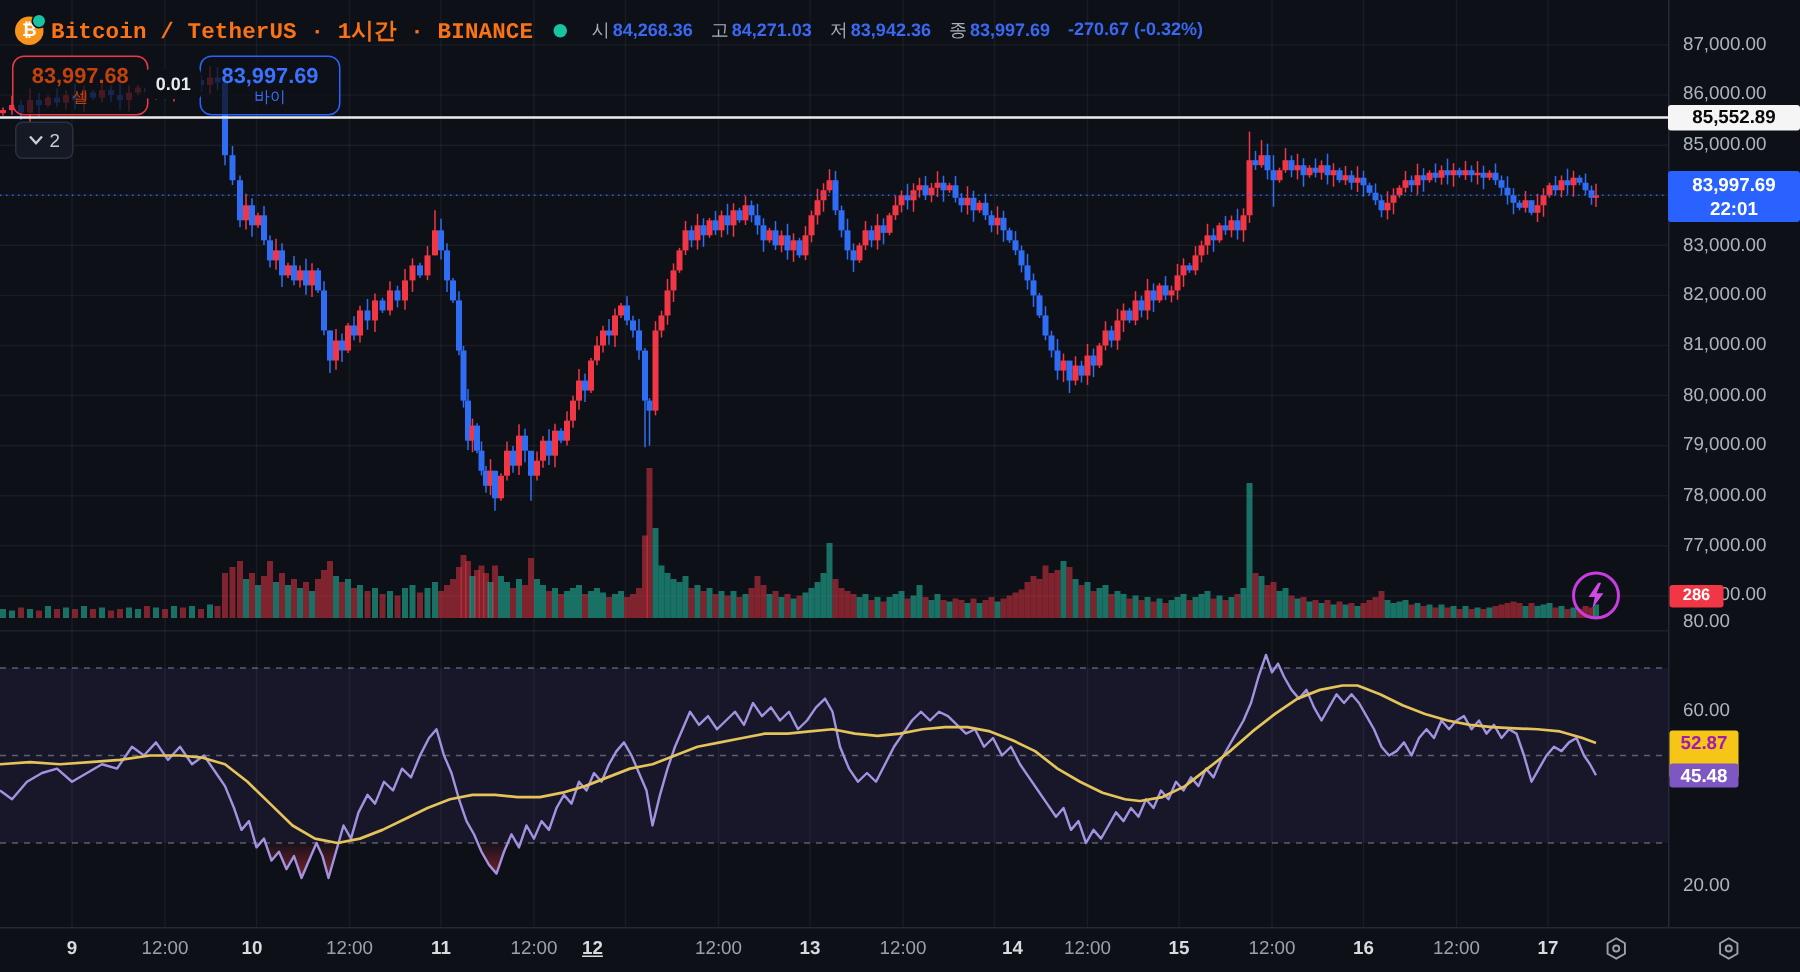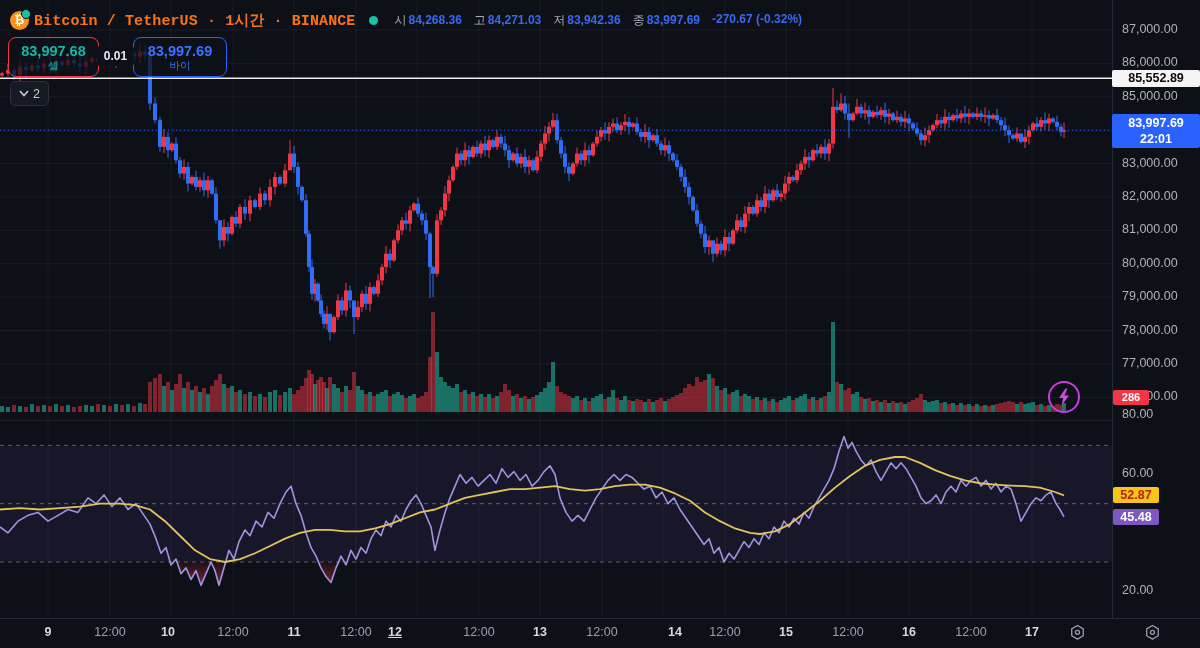--- a/index.html
+++ b/index.html
@@ -10,42 +10,42 @@
   .v-sep{position:absolute;left:1112px;top:0;width:1px;height:618px;background:#242938;}
   .h-sep{position:absolute;left:0;top:618px;width:1200px;height:1px;background:#242938;}
   .pane-sep{position:absolute;left:0;top:420px;width:1112px;height:1px;background:rgba(255,255,255,0.07);}
   
   #price-axis{position:absolute;left:1113px;top:0;width:87px;height:618px;cursor:ns-resize;}
   .ptick{position:absolute;left:9px;font-size:12.5px;color:#aeb2bb;white-space:nowrap;}
   .badge{position:absolute;font-size:12.5px;white-space:nowrap;text-align:center;border-radius:2px;}
   #badge-line{left:1112px;width:88px;top:70px;height:17px;line-height:17px;background:#f5f5f5;color:#0a0a0a;font-weight:bold;}
   #badge-last{left:1112px;width:88px;top:114px;height:33px;background:#2962ff;color:#fff;line-height:16px;font-weight:bold;padding-top:1px;}
   #badge-vol{left:1113px;width:36px;top:390px;height:15px;line-height:15px;background:#f23645;color:#fff;font-size:11px;font-weight:bold;}
-  #badge-ma{left:1113px;width:46px;top:487px;height:16px;line-height:16px;background:#f5c518;color:#b91c1c;font-weight:bold;}
+  #badge-ma{left:1113px;width:46px;top:487px;height:32px;line-height:16px;background:#f5c518;color:#a21caf;font-weight:bold;}
   #badge-rsi{left:1113px;width:46px;top:509px;height:16px;line-height:16px;background:#7e57c2;color:#fff;font-weight:bold;}
   
   #time-axis{position:absolute;left:0;top:619px;width:1200px;height:29px;cursor:ew-resize;}
   .ttick{position:absolute;top:6px;transform:translateX(-50%);font-size:12.5px;color:#9aa0ab;}
   .ttick.major{color:#d7dadf;font-weight:bold;}
   
   #legend{position:absolute;left:10px;top:9px;height:22px;display:flex;align-items:center;z-index:30;}
   #btc-icon{position:relative;width:19px;height:19px;border-radius:50%;background:#f7931a;color:#fff;
     font-size:12px;font-weight:bold;text-align:center;line-height:19px;}
   #btc-dot{position:absolute;right:-2px;top:-2px;width:8px;height:8px;border-radius:50%;background:#17c3a2;border:1px solid #0d1017;}
   #sym-title{margin-left:5px;font-size:15px;font-weight:600;color:#f97316;letter-spacing:.1px;font-family:Liberation Mono, monospace;}
   #mkt-dot{width:9px;height:9px;border-radius:50%;background:#17c3a2;margin-left:14px;}
   #ohlc{display:flex;margin-left:16px;font-size:12px;gap:12px;}
   .okey{color:#aab0bc;}
   .oval{color:#3b68f0;font-weight:600;margin-left:2px;}
   .ochg{color:#3b68f0;font-weight:600;}
   
   #trade{position:absolute;left:8px;top:37px;z-index:30;width:220px;height:40px;}
   .tbtn{position:absolute;top:0;height:38px;border-radius:8px;background:rgba(13,16,23,0.75);
         display:flex;flex-direction:column;align-items:center;justify-content:center;cursor:pointer;}
-  #sell-btn{left:0;width:89px;border:1px solid #f23645;color:#14b8a6;}
+  #sell-btn{left:0;width:89px;border:1px solid #f23645;color:#c2410c;}
   #buy-btn{left:125px;width:92px;border:1px solid #2962ff;color:#3b72ff;}
   .tprice{font-size:14.5px;font-weight:bold;line-height:16px;}
   .tlabel{font-size:10.5px;line-height:13px;}
   #spread{position:absolute;left:89px;top:9px;width:37px;height:20px;background:#0d1017;border-radius:3px;
           color:#e8eaf0;font-size:12px;font-weight:bold;text-align:center;line-height:20px;z-index:31;}
   
   #collapse{position:absolute;left:10px;top:81px;width:37px;height:23px;background:#151924;border:1px solid #2a3040;
             border-radius:5px;display:flex;align-items:center;justify-content:center;gap:4px;color:#c9ccd4;
             font-size:12.5px;z-index:25;cursor:pointer;}
   #collapse svg{display:block;}

